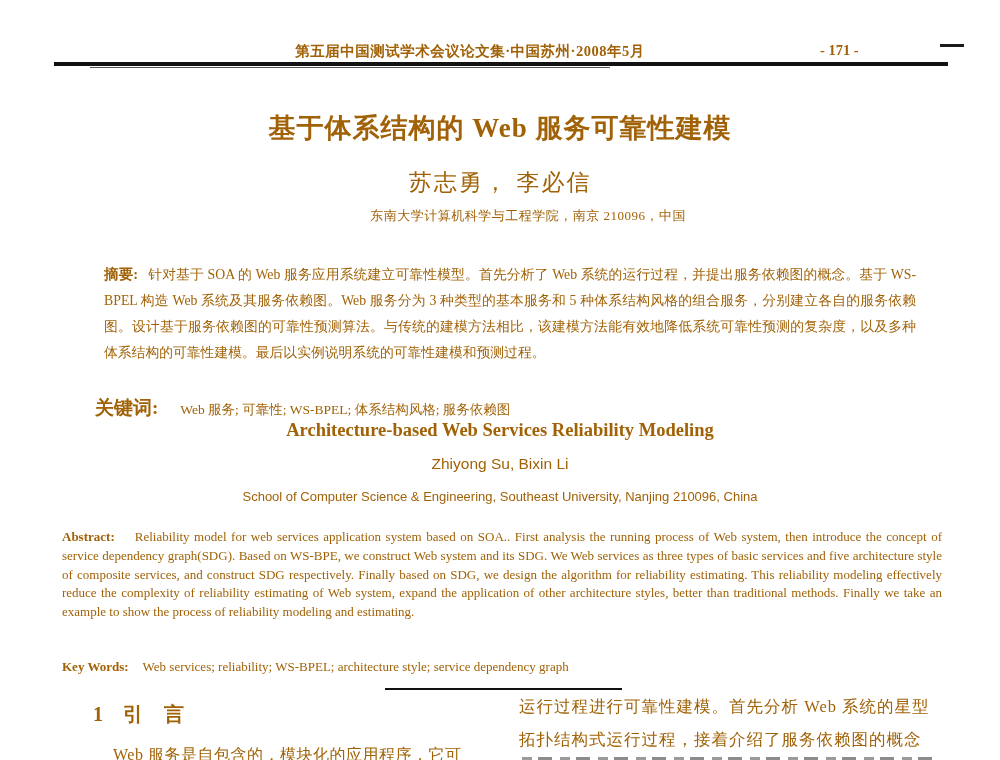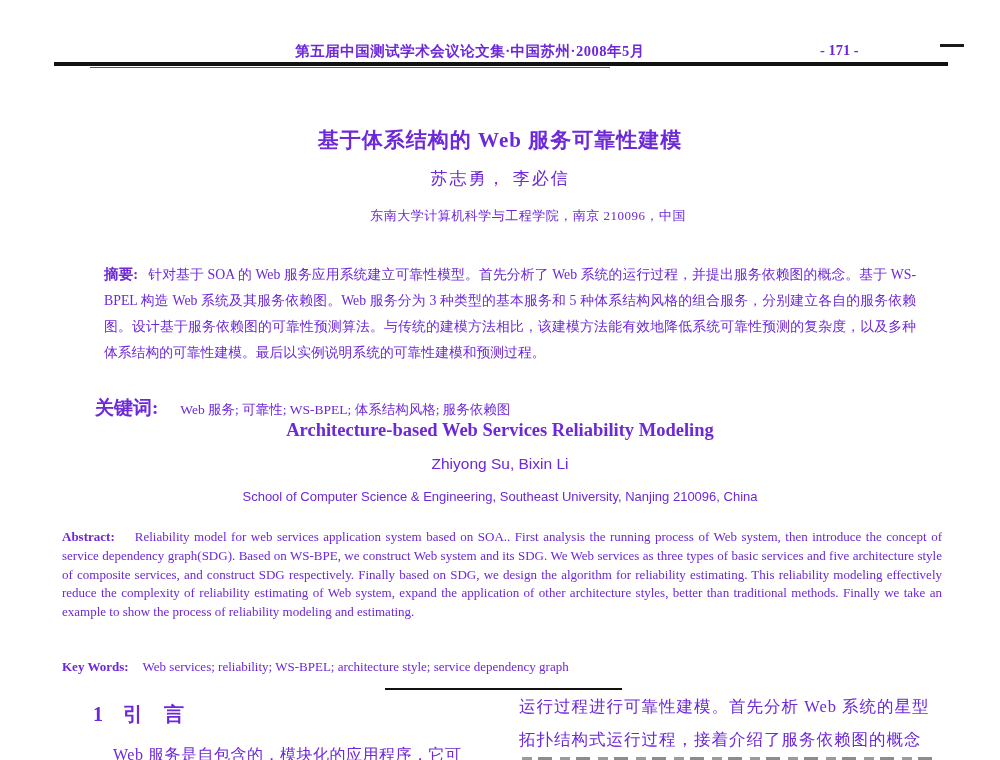--- a/index.html
+++ b/index.html
@@ -2,43 +2,43 @@
 <html><head>
 <meta charset="utf-8">
 <style>
   html, body { margin: 0; padding: 0; background: #e8e8e8; }
   .page {
     position: relative;
     width: 1000px;
     height: 760px;
     background: #ffffff;
     overflow: hidden;
-    color: #6d28d9;
+    color: #a16207;
     font-family: "Liberation Serif", "DejaVu Serif", serif;
     margin: 0 auto;
   }
   .abs { position: absolute; }
   .center { left: 0; width: 1000px; text-align: center; }
 
   
   .header-conf {
     top: 42px; left: 0; width: 940px; text-align: center;
     font-size: 14.5px; font-weight: 600; letter-spacing: 0.5px;
   }
   .header-page {
     top: 42px; left: 820px; width: 90px; 
     font-size: 14.5px; font-weight: 700;
   }
   .header-rule { top: 62px; left: 54px; width: 894px; height: 4px; background: #121212; }
   .header-rule-echo { top: 67px; left: 90px; width: 520px; height: 1px; background: #555; }
   .scan-dash-right { top: 44px; left: 940px; width: 24px; height: 3px; background: #1a1a1a; }
 
   
-  .title-cn { top: 126px; font-size: 21px; font-weight: 800; letter-spacing: 1px; }
-  .authors-cn { top: 167px; font-size: 17px; letter-spacing: 2px; }
+  .title-cn { top: 110px; font-size: 27px; font-weight: 800; letter-spacing: 1px; }
+  .authors-cn { top: 167px; font-size: 23px; letter-spacing: 2px; }
   .affil-cn { top: 207px; font-size: 13px; letter-spacing: 0.5px; padding-left: 28px; }
 
   .abstract-cn {
     top: 247px; left: 95px; width: 812px;
     font-size: 13.8px; line-height: 26px; text-align: justify; margin-left: 9px;
   }
   .abstract-cn .lbl { font-weight: 800; font-size: 14.5px; margin-right: 10px; }
 
   .keywords-cn { top: 381px; left: 95px; width: 812px; font-size: 13.5px; }
   .keywords-cn .lbl { font-weight: 800; font-size: 19px; margin-right: 22px; }

